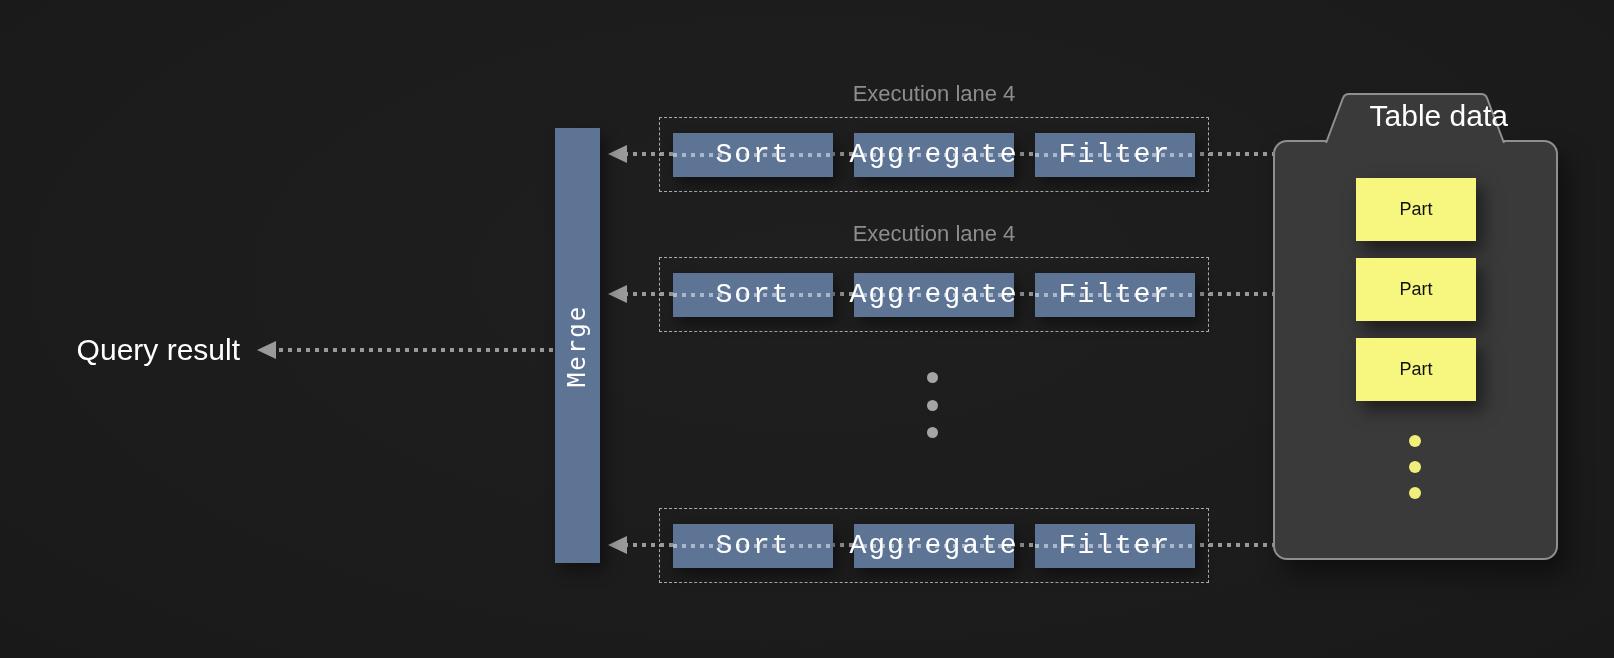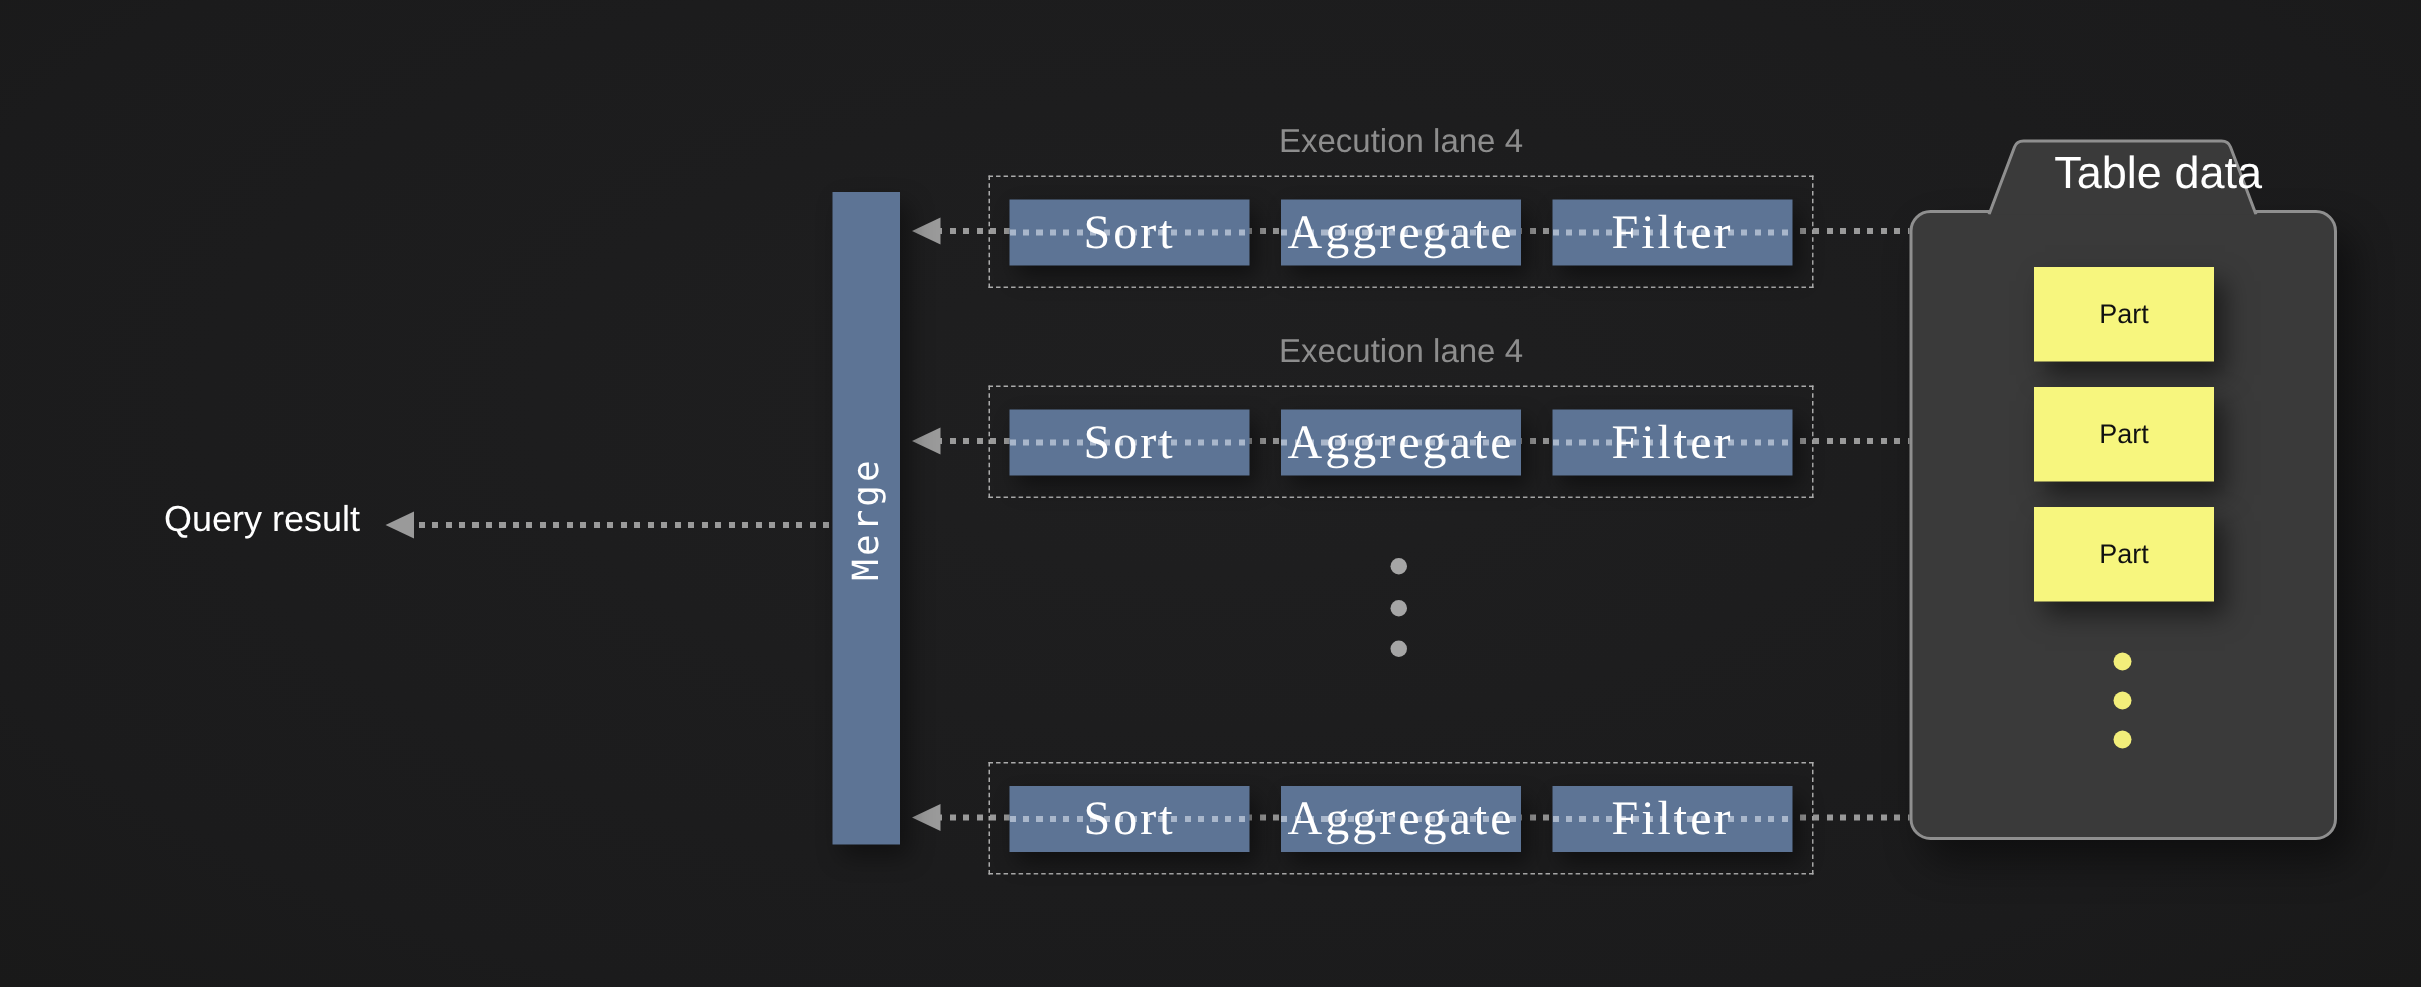--- a/index.html
+++ b/index.html
@@ -43,22 +43,22 @@
     background:var(--operator-blue);
     display:flex;align-items:center;justify-content:center;
     box-shadow:5px 7px 14px rgba(0,0,0,.45);
   }
   .op-box::before{
     content:"";position:absolute;left:0;right:0;top:50%;margin-top:-2px;height:4px;
     background:repeating-linear-gradient(90deg, rgba(232,238,248,.55) 0 4px, transparent 4px 9px);
   }
   .op-box span{
     position:relative;z-index:1;
-    font-family:Liberation Serif, serif;
-    font-size:32px;letter-spacing:2px;color:var(--text-white);
+    font-family:Liberation Mono, monospace;
+    font-size:28px;letter-spacing:2px;color:var(--text-white);
   }
   .abs{position:absolute;}
 
   
   .lane-label{
     position:absolute;left:659px;width:550px;z-index:2;
     text-align:center;font-size:22px;color:var(--label-gray);
   }
   .lane-rect{
     position:absolute;left:659px;width:550px;height:75px;z-index:2;
@@ -76,21 +76,21 @@
   }
   .merge-bar span{
     transform:rotate(-90deg);white-space:nowrap;
     font-family:"DejaVu Sans Mono", monospace;
     font-size:24px;letter-spacing:2px;color:var(--text-white);
   }
 
   
   .qr-label{
     position:absolute;left:38px;top:333px;width:202px;z-index:2;
-    text-align:right;font-size:24px;color:var(--text-white);
+    text-align:right;font-size:30px;color:var(--text-white);
   }
 
   
   .dot-gray{
     position:absolute;width:11px;height:11px;border-radius:50%;
     background:#a5a5a5;z-index:2;
   }
 
   
   .table-container{

